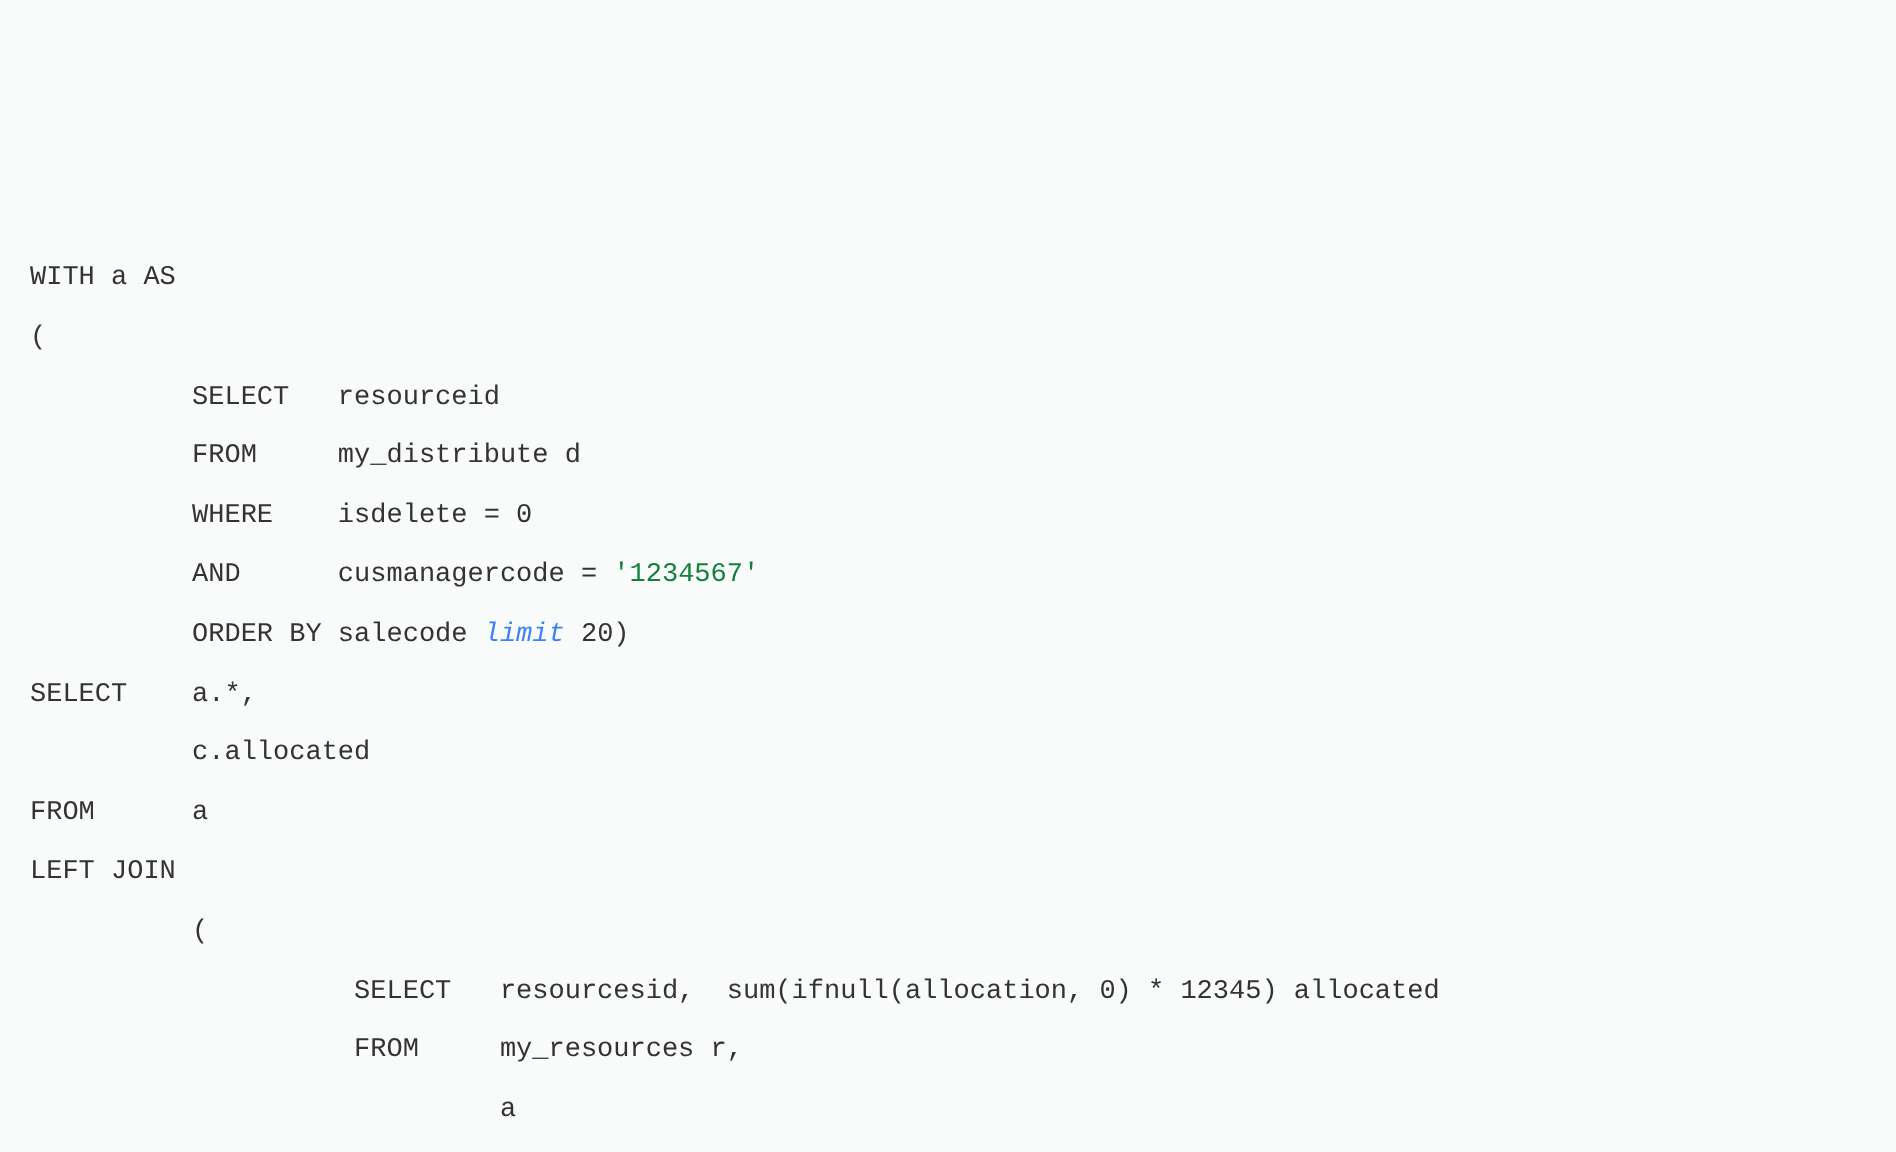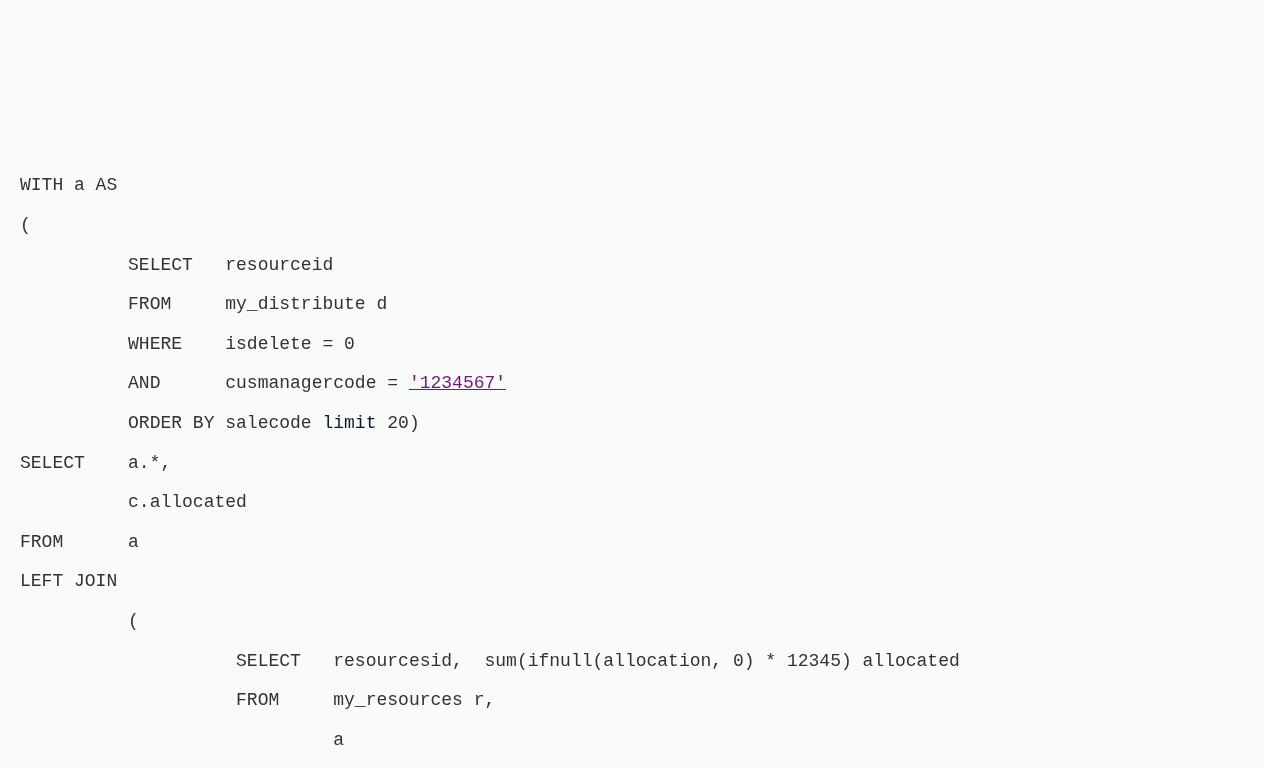--- a/index.html
+++ b/index.html
@@ -10,25 +10,25 @@
     body {
       background: #f9fafa;
       font-family: "SFMono-Regular", Consolas, "Liberation Mono", Menlo, Courier, monospace;
       font-size: 18px;
       line-height: 2.2;
       color: #333;
       padding: 8px 20px;
       white-space: pre;
     }
     .str {
-      color: #701a75;
-      text-decoration: underline;
+      color: #15803d;
     }
     .func {
-      color: #0f172a;
+      color: #3b82f6;
+      font-style: italic;
     }
     .code-block {
       width: 1264px;
       overflow: hidden;
     }
     .line {
       display: block;
     }
   </style>
 </head>

